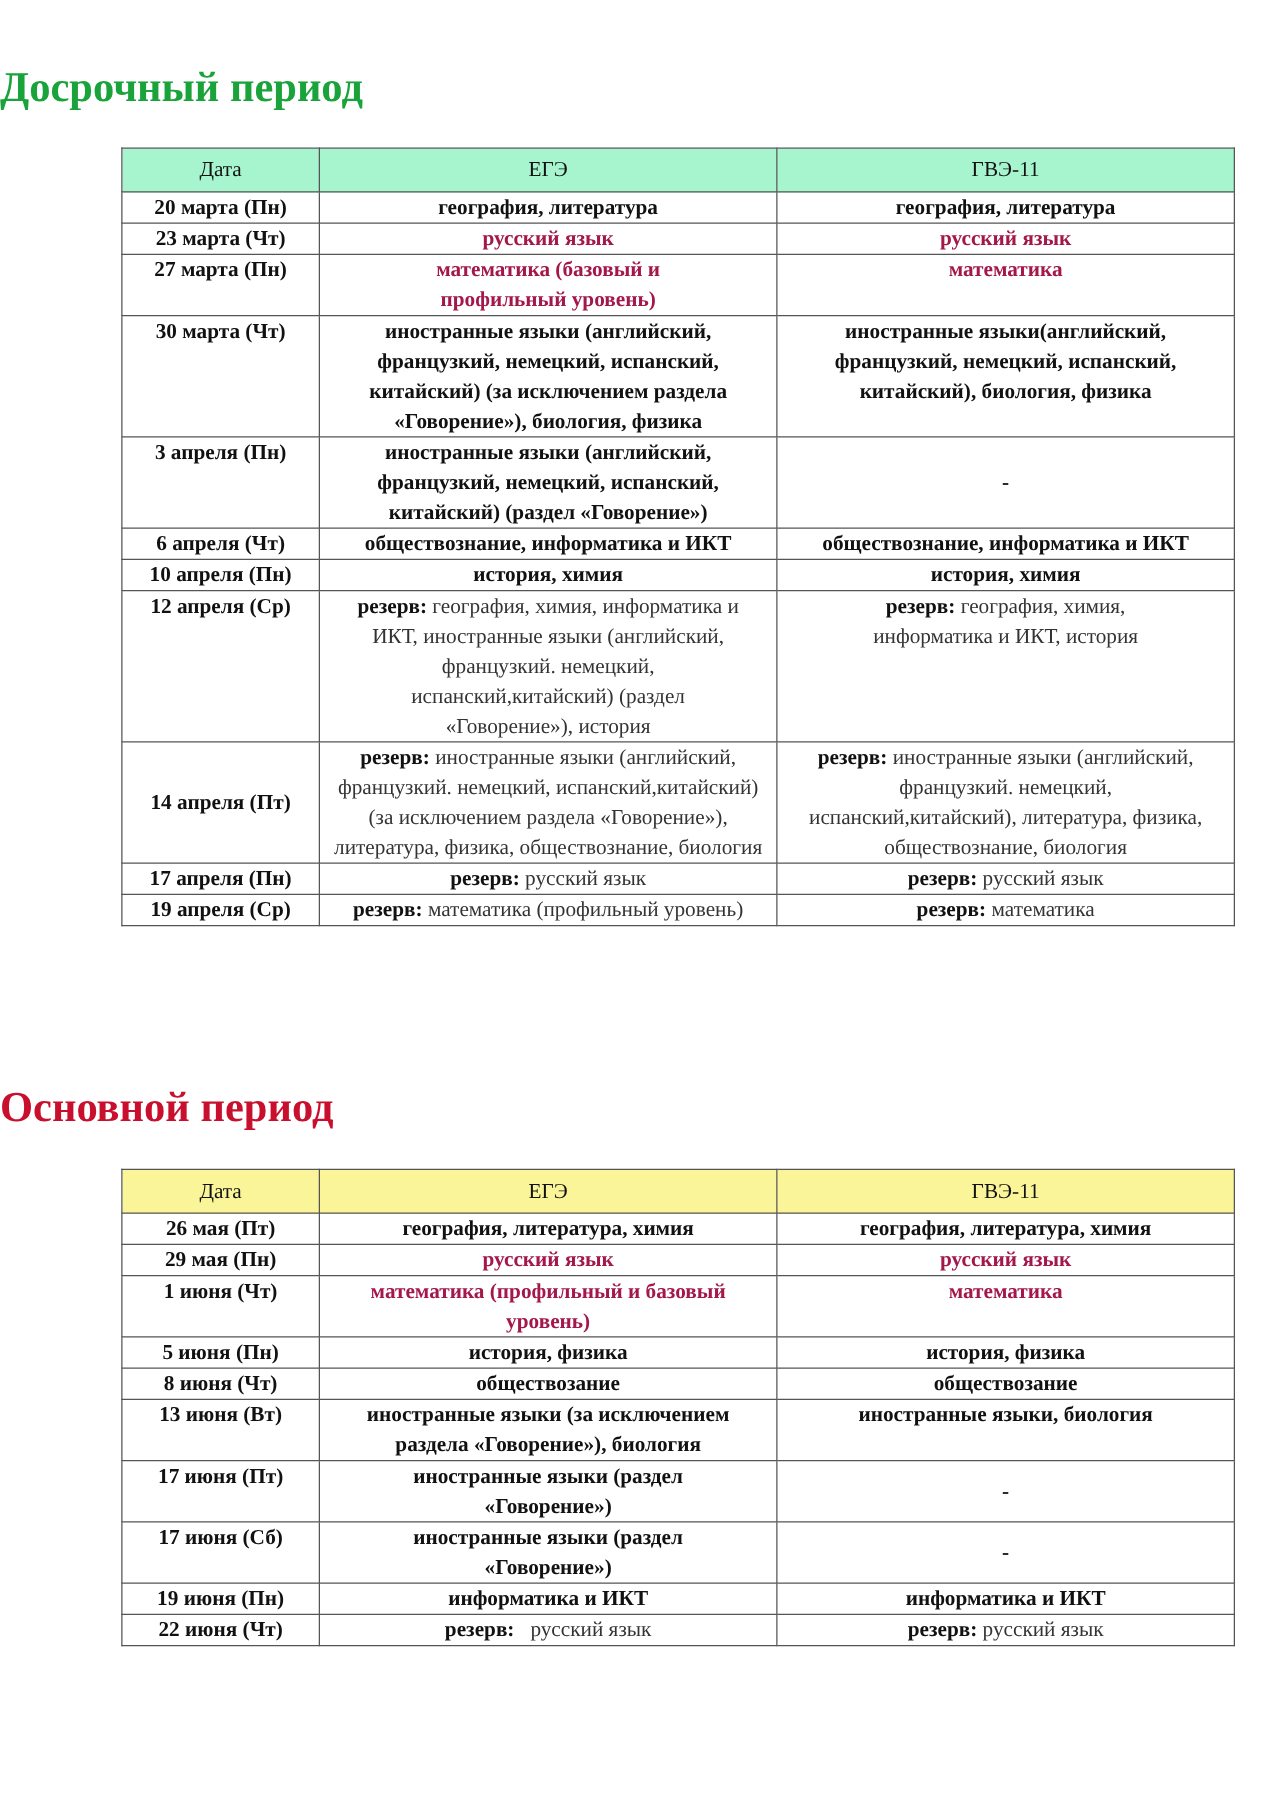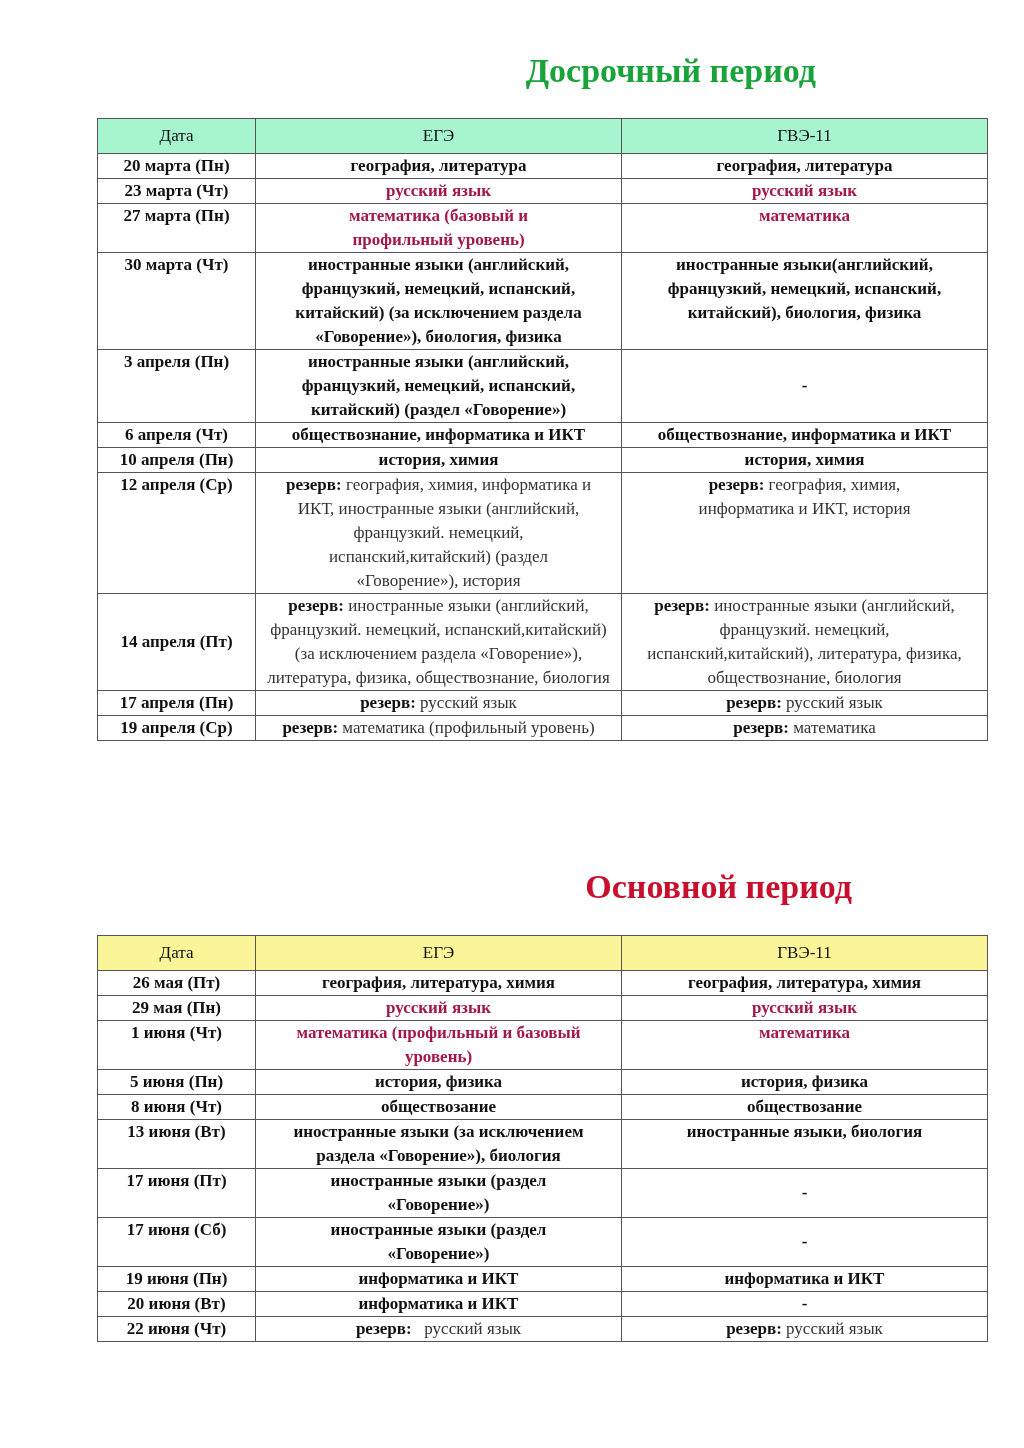--- a/index.html
+++ b/index.html
@@ -1,19 +1,19 @@
 <!DOCTYPE html>
 <html><head>
 <meta charset="utf-8">
 <style>
   html, body { margin:0; padding:0; background:#ffffff; }
   body { width:1024px; height:1448px; position:relative; font-family:"Liberation Serif", serif; color:#111; }
-  .title { position:absolute; left:0; width:816px; text-align:right; font-weight:bold; font-size:34px; }
+  .title { position:absolute; left:0; width:816px; text-align:left; font-weight:bold; font-size:34px; }
   .title.green { top:52px; color:#1aa33a; }
-  .title.red { top:868px; color:#c8102e;padding-left:36px; }
+  .title.red { top:868px; color:#c8102e; }
   table.sched { position:absolute; left:97px; width:890px; border-collapse:collapse; table-layout:fixed; font-size:17px; line-height:24px; }
   table.sched.t1 { top:118px; }
   table.sched.t2 { top:935px; }
   table.sched td, table.sched th { border:1.5px solid #555; padding:0 6px; vertical-align:top; text-align:center; }
   table.sched col.c1 { width:158px; }
   table.sched col.c2 { width:366px; }
   table.sched col.c3 { width:366px; }
   th { font-weight:normal; height:34px; vertical-align:middle !important; }
   .t1 th { background:#a6f5cf; }
   .t2 th { background:#fbf59a; }
@@ -152,23 +152,18 @@
     <td class="date">17 июня (Сб)</td>
     <td class="bold" style="padding:0 40px">иностранные языки (раздел «Говорение»)</td>
     <td class="bold mid">-</td>
   </tr>
   <tr>
     <td class="date">19 июня (Пн)</td>
     <td class="bold">информатика и ИКТ</td>
     <td class="bold">информатика и ИКТ</td>
   </tr>
   <tr>
-    <td class="date">20 июня (Вт)</td>
-    <td class="bold">информатика и ИКТ</td>
-    <td class="bold">-</td>
-  </tr>
-  <tr>
     <td class="date">22 июня (Чт)</td>
     <td class="ital"><b>резерв:</b>&nbsp;&nbsp; <span>русский язык</span></td>
     <td class="ital"><b>резерв:</b> <span>русский язык</span></td>
   </tr>
 </tbody>
   </table>
 
 </body></html>

